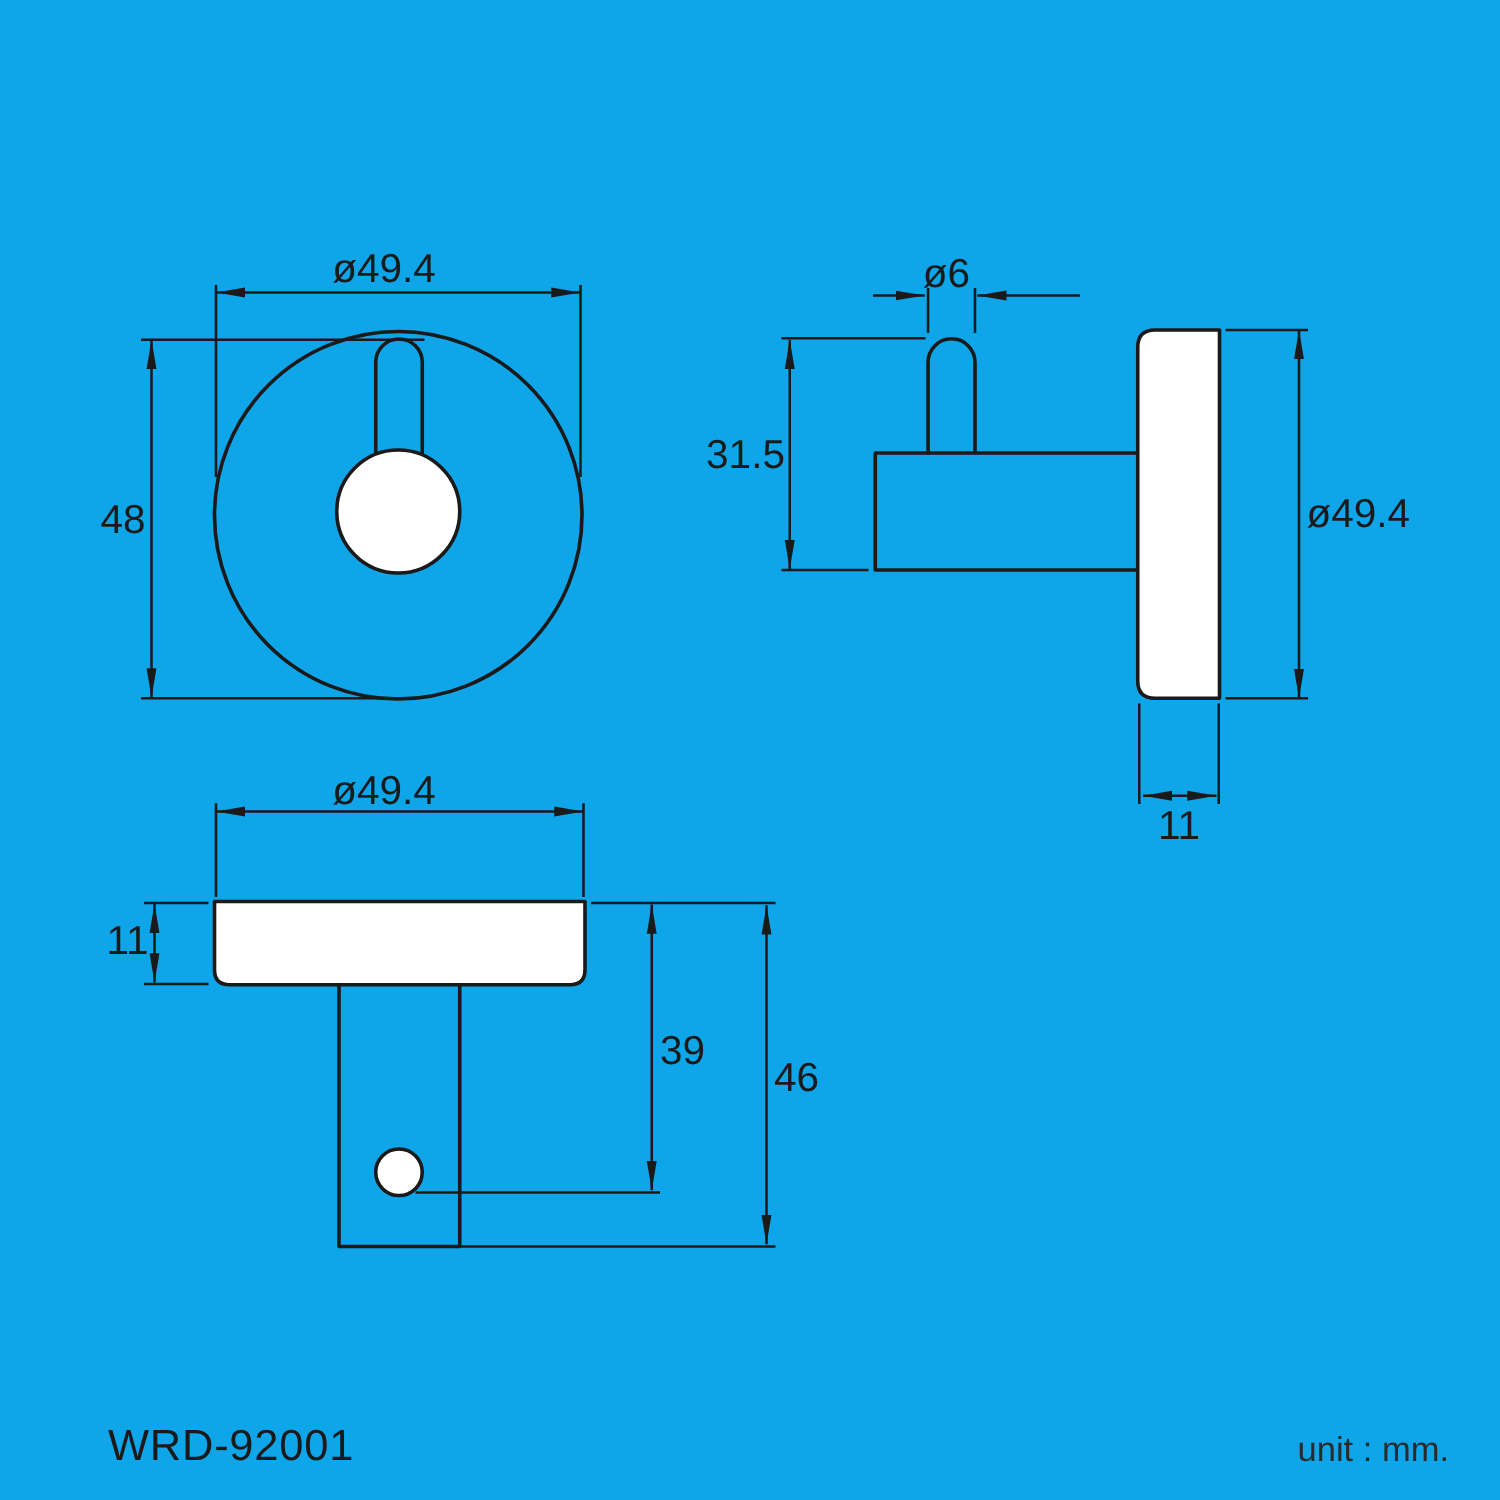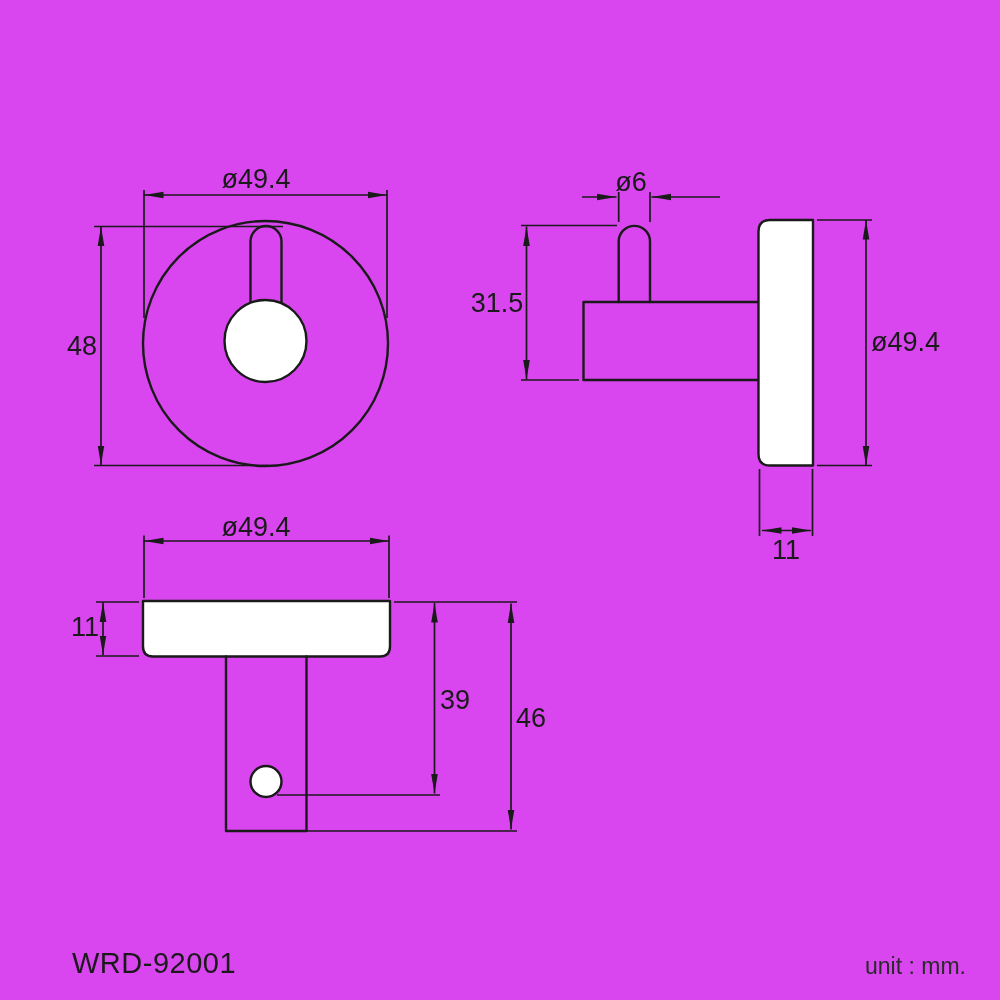--- a/index.html
+++ b/index.html
@@ -1,16 +1,16 @@
 <!DOCTYPE html>
 <html><head>
 <meta charset="utf-8">
 <style>
   html,body{margin:0;padding:0;background:#ffffff;}
-  .canvas{position:relative;width:1000px;height:1000px;background:#d946ef;overflow:hidden;}
+  .canvas{position:relative;width:1000px;height:1000px;background:#0ea5e9;overflow:hidden;}
   svg{display:block;}
   svg text{font-family:"Liberation Sans","DejaVu Sans",sans-serif;fill:#1a1a1a;}
   .dim-label{font-size:27px;}
   .part-label{font-size:29px;letter-spacing:0.5px;}
   .unit-label{font-size:23px;fill:#2a2a2a;}
   .outline{fill:#ffffff;stroke:#1a1a1a;stroke-width:2.4;stroke-linejoin:round;}
   .contour{fill:none;stroke:#1a1a1a;stroke-width:2.4;stroke-linejoin:round;stroke-linecap:round;}
   .dim{stroke:#1a1a1a;stroke-width:1.7;fill:none;}
   .ext{stroke:#1a1a1a;stroke-width:1.7;fill:none;}
   .arrowhead{fill:#1a1a1a;}

